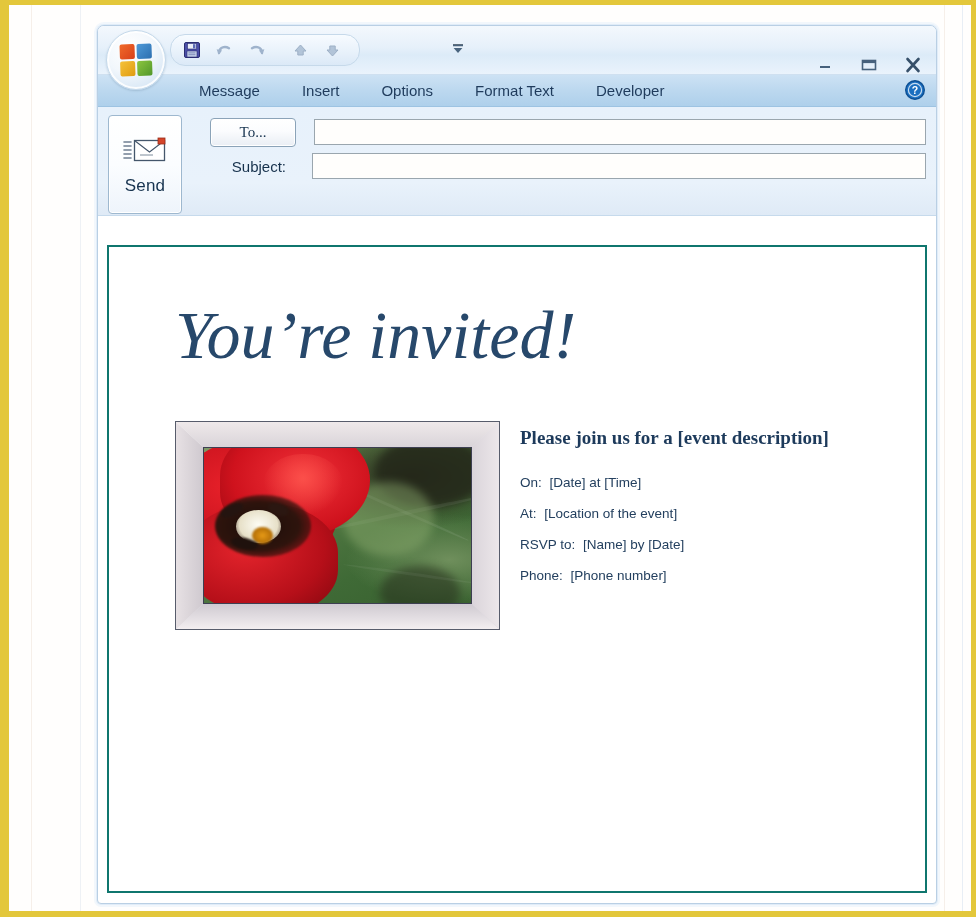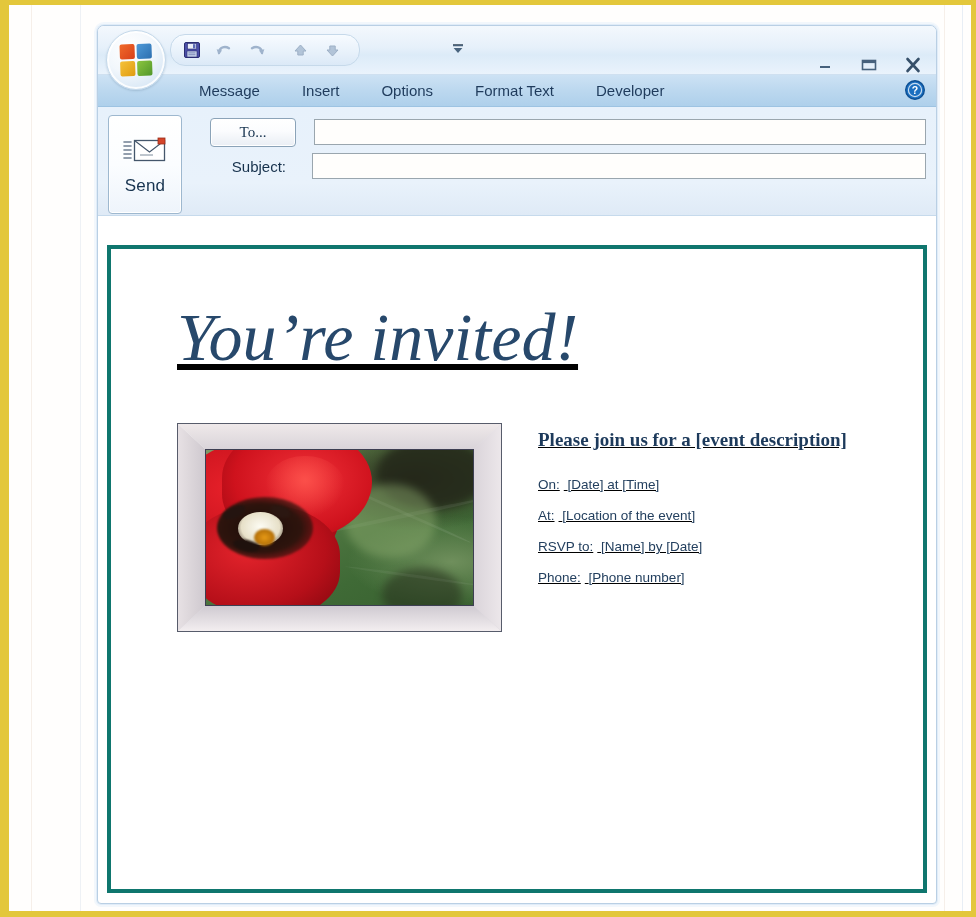--- a/index.html
+++ b/index.html
@@ -240,23 +240,22 @@
   }
 
   
   #msg-body {
     position: absolute;
     left: 9px;
     right: 9px;
     top: 219px;
     bottom: 10px;
     background: #ffffff;
-    border: 4px solid #0f766e;
+    border: 2px solid #0f766e;
     overflow: hidden;
-    text-decoration: underline;
   }
   #invite {
     padding: 54px 0 0 66px;
   }
   #invite-title {
     font-family: "Liberation Serif", "DejaVu Serif", serif;
     font-style: italic;
     font-size: 68px;
     line-height: 1;
     color: #27486b;
@@ -344,21 +343,21 @@
     border-radius: 50% 50% 48% 52%;
   }
   .center-dark {
     position:absolute;
     border-radius: 50%;
     filter: blur(1.2px);
   }
 
   
   #invite-text {
-    margin-left: 36px;
+    margin-left: 20px;
     padding-top: 6px;
   }
   #invite-heading {
     font-family: "Liberation Serif", "DejaVu Serif", serif;
     font-weight: bold;
     font-size: 19px;
     color: #1d3a5b;
     white-space: nowrap;
     margin-bottom: 26px;
   }

